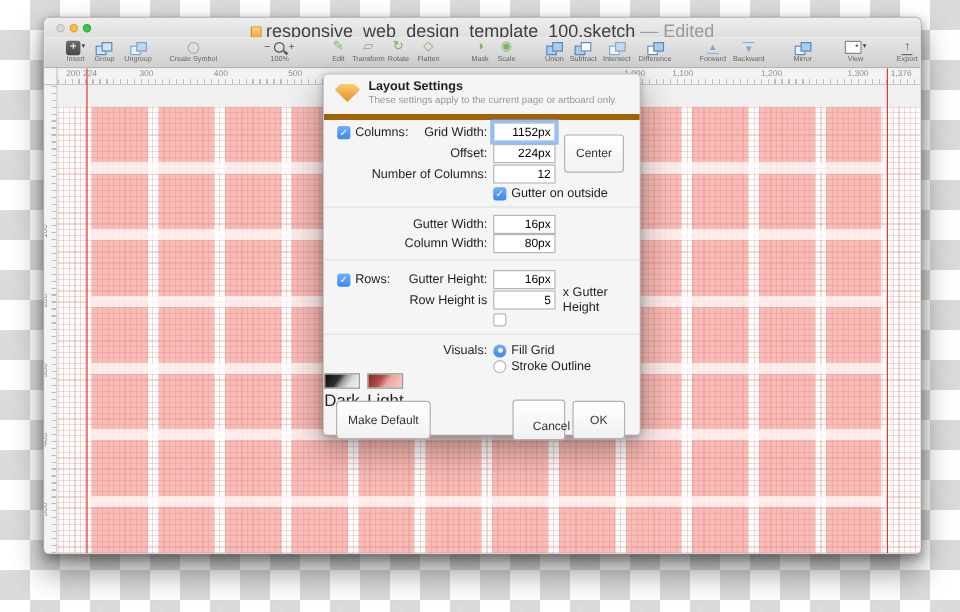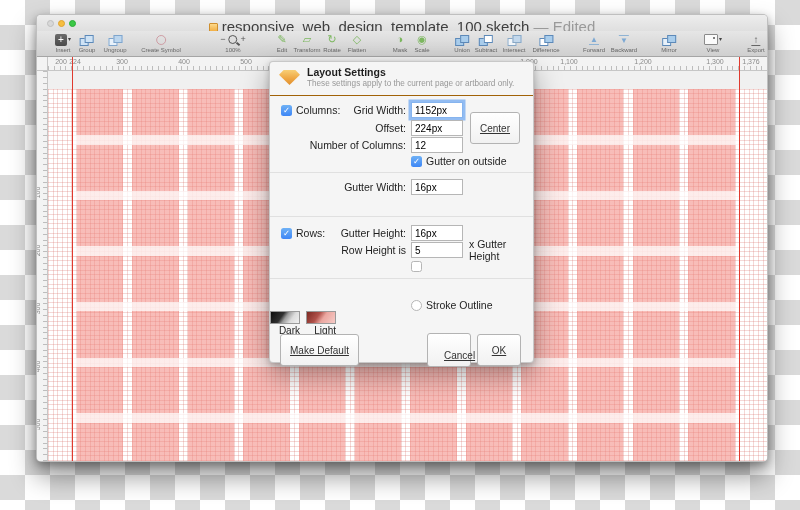--- a/index.html
+++ b/index.html
@@ -63,45 +63,45 @@
       repeating-linear-gradient(0deg,rgba(213,104,97,.26) 0 1px,transparent 1px 4.64px);}
   .colgrid{position:absolute;left:24px;width:667px;top:0;bottom:0;
     background-image:
       repeating-linear-gradient(180deg,transparent 0 46.3px,rgba(255,255,255,.72) 46.3px 55.6px),
       repeating-linear-gradient(90deg,transparent 0 4.65px,rgba(242,134,126,.55) 4.65px 50.95px,transparent 50.95px 55.6px);}
   .guide{position:absolute;top:42px;bottom:0;width:1px;background:#e03a2f;z-index:4;}
   
   .dialog{position:absolute;left:232px;top:46px;width:265px;height:302px;background:#f5f5f5;border-radius:4px;
     border:1px solid rgba(0,0,0,.18);box-sizing:border-box;z-index:10;
     box-shadow:0 12px 28px rgba(0,0,0,.35),0 2px 6px rgba(0,0,0,.2);font-size:10.5px;color:#1e1e1e;}
-  .dhead{position:absolute;left:0;top:0;right:0;height:33px;border-bottom:1px solid #a16207;}
+  .dhead{position:absolute;left:0;top:0;right:0;height:33px;border-bottom:5px solid #a16207;}
   .gem{position:absolute;left:9px;top:8px;width:21px;height:15px;background:linear-gradient(180deg,#f8cf76 0%,#efa845 55%,#e08f2e 100%);
     clip-path:polygon(22% 0,78% 0,100% 32%,50% 100%,0 32%);}
   .dtitle{position:absolute;left:37px;top:4px;font-size:10.5px;font-weight:bold;}
   .dsub{position:absolute;left:37px;top:17px;font-size:8.2px;color:#989898;}
   .frow{position:absolute;left:0;right:0;display:flex;align-items:center;height:16px;}
   .lead{position:absolute;left:11px;display:flex;align-items:center;gap:4px;}
   .flabel{width:136px;text-align:right;padding-right:5px;flex:none;}
   .tinput{width:44px;height:14px;border:1px solid #b6b6b6;background:#fff;font-size:10px;padding:0 3px;
-    font-family:"Liberation Sans",sans-serif;box-sizing:content-box;border-radius:0;}
+    font-family:"Liberation Sans",sans-serif;box-sizing:content-box;border-radius:0;text-align:right;}
   .tinput.focused{border-color:#86b4ee;box-shadow:0 0 0 2.5px rgba(112,168,240,.75);}
   .cb{width:11px;height:11px;border-radius:2.5px;box-sizing:border-box;flex:none;}
   .cb.on{background:linear-gradient(#6fb1f5,#3d86f6);color:#fff;font-size:8.5px;line-height:11px;text-align:center;}
   .cb.off{background:#fff;border:1px solid #b6b6b6;}
   .rd{width:11px;height:11px;border-radius:50%;box-sizing:border-box;flex:none;}
   .rd.on{background:linear-gradient(#6fb1f5,#3d86f6);position:relative;}
   .rd.on::after{content:"";position:absolute;left:3.5px;top:3.5px;width:4px;height:4px;background:#fff;border-radius:50%;}
   .rd.off{background:#fff;border:1px solid #b6b6b6;}
   .mbtn{height:32px;border:1px solid #b3b3b3;border-radius:3px;background:linear-gradient(#fff,#f1f1f1);
-    font-size:10px;color:#333;padding:0 9px;font-family:"Liberation Sans",sans-serif;text-decoration:underline;}
+    font-size:10px;color:#333;padding:0 9px;font-family:"Liberation Sans",sans-serif;}
   .divline{position:absolute;left:0;right:0;height:1px;background:#e0e0e0;}
   .swatch{width:30px;height:13px;border:1px solid #9a9a9a;box-sizing:border-box;}
   .sw-dark{background:linear-gradient(125deg,#0c0c0c 0%,#303030 38%,#9b9b9b 52%,#dcdcdc 72%,#f0f0f0 100%);}
   .sw-light{background:linear-gradient(125deg,#7c2922 0%,#b0514a 38%,#eba69f 58%,#f7ccc8 100%);}
-  .swlab{font-size:10px;text-align:right;color:#222;margin-top:1px;}
+  .swlab{font-size:14px;text-align:center;color:#222;margin-top:1px;}
 </style>
 </head>
 <body>
 
 <div class="stage">
   <div class="window">
 
     <div class="titlebar">
       <span class="tl c1"></span>
       <span class="tl c2"></span>
@@ -313,20 +313,24 @@
         <span style="margin-left:4px">Gutter on outside</span>
       </div>
 
       <div class="divline" style="top:110px"></div>
 
       <div class="frow" style="top:117px">
         <span class="flabel">Gutter Width:</span>
         <input class="tinput" value="16px" style="">
       </div>
 
+      <div class="frow" style="top:133px">
+        <span class="flabel">Column Width:</span>
+        <input class="tinput" value="80px" style="">
+      </div>
 
       <div class="divline" style="top:154px"></div>
 
       <div class="frow" style="top:163px">
         <span class="lead">
           <span class="cb on">✓</span>
           <span>Rows:</span>
         </span>
         <span class="flabel">Gutter Height:</span>
         <input class="tinput" value="16px" style="">
@@ -338,20 +342,25 @@
         <span style="margin-left:6px">x Gutter Height</span>
       </div>
 
       <div class="frow" style="top:196px">
         <span class="flabel"></span>
         <span class="cb off"></span>
       </div>
 
       <div class="divline" style="top:216px"></div>
 
+      <div class="frow" style="top:222px">
+        <span class="flabel">Visuals:</span>
+        <span class="rd on"></span>
+        <span style="margin-left:4px">Fill Grid</span>
+      </div>
       <div class="frow" style="top:235px">
         <span class="flabel"></span>
         <span class="rd off"></span>
         <span style="margin-left:4px">Stroke Outline</span>
       </div>
 
       <div class="frow" style="top:249px;align-items:flex-start;height:28px">
         <span style="display:inline-block;text-align:center">
           <span class="swatch sw-dark" style="display:block"></span>
           <span class="swlab" style="display:block">Dark</span>

